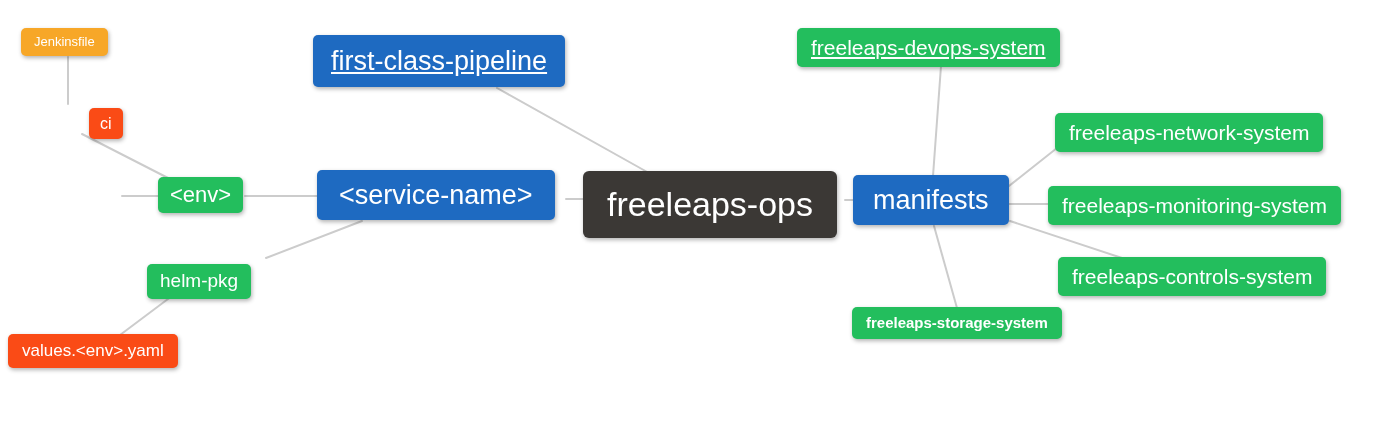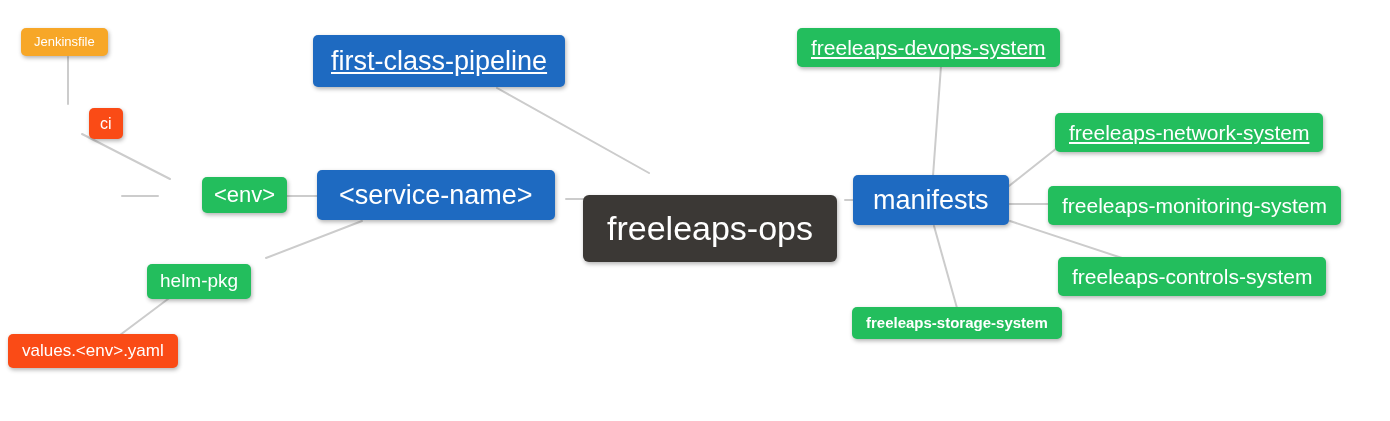--- a/index.html
+++ b/index.html
@@ -31,39 +31,39 @@
   .node {
     position: absolute;
     color: #ffffff;
     white-space: nowrap;
     border-radius: 5px;
     line-height: 1.2;
     box-shadow: 1px 2px 4px rgba(0,0,0,0.3);
     cursor: pointer;
     user-select: none;
   }
-  .c-root   { background: var(--c-root,   #3b3835); border-radius: 6px; margin-top: 24px; }
+  .c-root   { background: var(--c-root,   #3b3835); border-radius: 6px; }
   .c-blue   { background: var(--c-blue,   #1e6ac1); }
   .c-green  { background: var(--c-green,  #23be5d); }
   .c-red    { background: var(--c-red,    #fa4b16); }
   .c-orange { background: var(--c-orange, #f7a728); }
 
   
   #n-jenkinsfile { left: 21px;  top: 28px;  font-size: 13px; padding: 6px 13px; }
   #n-ci          { left: 53px;  top: 108px; font-size: 16px; padding: 6px 11px; margin-left: 36px; }
   #n-argo        { left: 32px;  top: 177px; font-size: 17px; padding: 7px 12px; }
-  #n-env         { left: 158px; top: 177px; font-size: 22px; padding: 5px 12px; margin-left: 44px; }
+  #n-env         { left: 158px; top: 177px; font-size: 22px; padding: 5px 12px; }
   #n-helm        { left: 147px; top: 264px; font-size: 19px; padding: 6px 13px; }
   #n-values      { left: 8px;   top: 334px; font-size: 17px; padding: 7px 14px; }
   #n-service     { left: 317px; top: 170px; font-size: 27px; padding: 9px 22px; }
   #n-pipeline    { left: 313px; top: 35px;  font-size: 27px; padding: 10px 18px; text-decoration: underline; }
   #n-root        { left: 583px; top: 171px; font-size: 34px; padding: 13px 24px; }
   #n-manifests   { left: 853px; top: 175px; font-size: 27px; padding: 9px 20px; }
   #n-devops      { left: 797px; top: 28px;  font-size: 21px; padding: 7px 14px; text-decoration: underline; }
-  #n-network     { left: 1055px;top: 113px; font-size: 21px; padding: 7px 14px; text-decoration: underline; }
+  #n-network     { left: 1055px;top: 113px; font-size: 21px; padding: 7px 14px; }
   #n-monitoring  { left: 1048px;top: 186px; font-size: 21px; padding: 7px 14px; }
   #n-controls    { left: 1058px;top: 257px; font-size: 21px; padding: 7px 14px; }
   #n-storage     { left: 852px; top: 307px; font-size: 15px; padding: 7px 14px; font-weight: bold; }
 </style>
 </head>
 <body>
 
 <div id="canvas">
 
   <svg id="edge-layer" width="1390" height="421" viewBox="0 0 1390 421" xmlns="http://www.w3.org/2000/svg">

